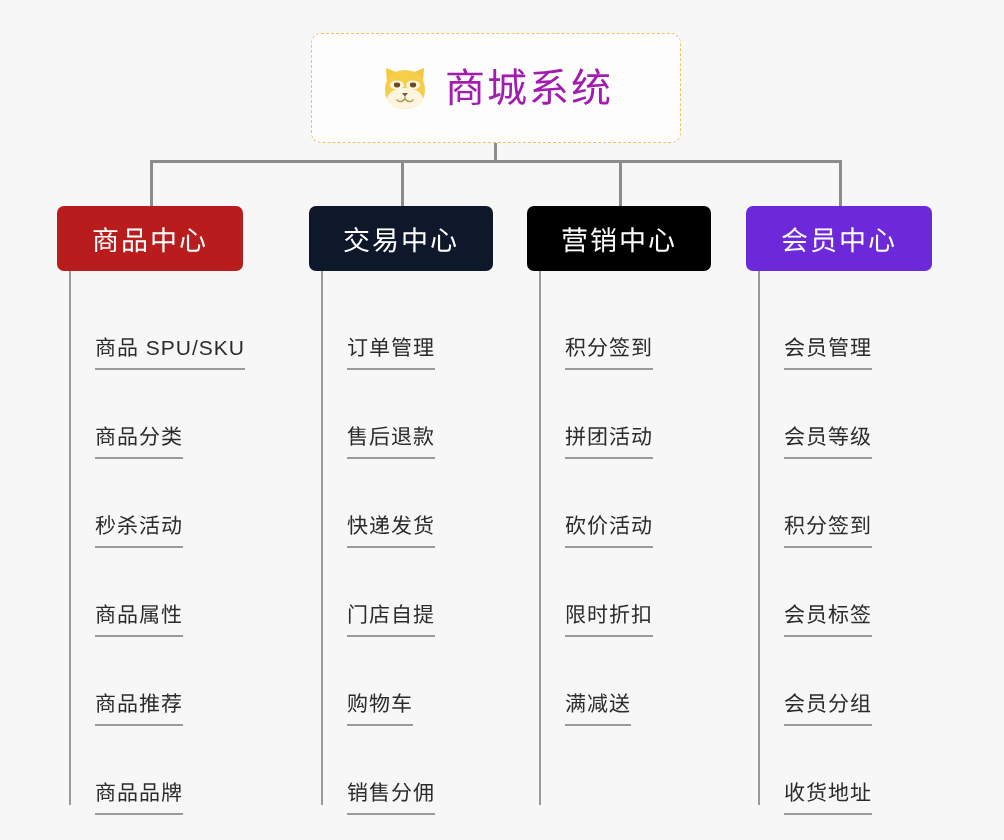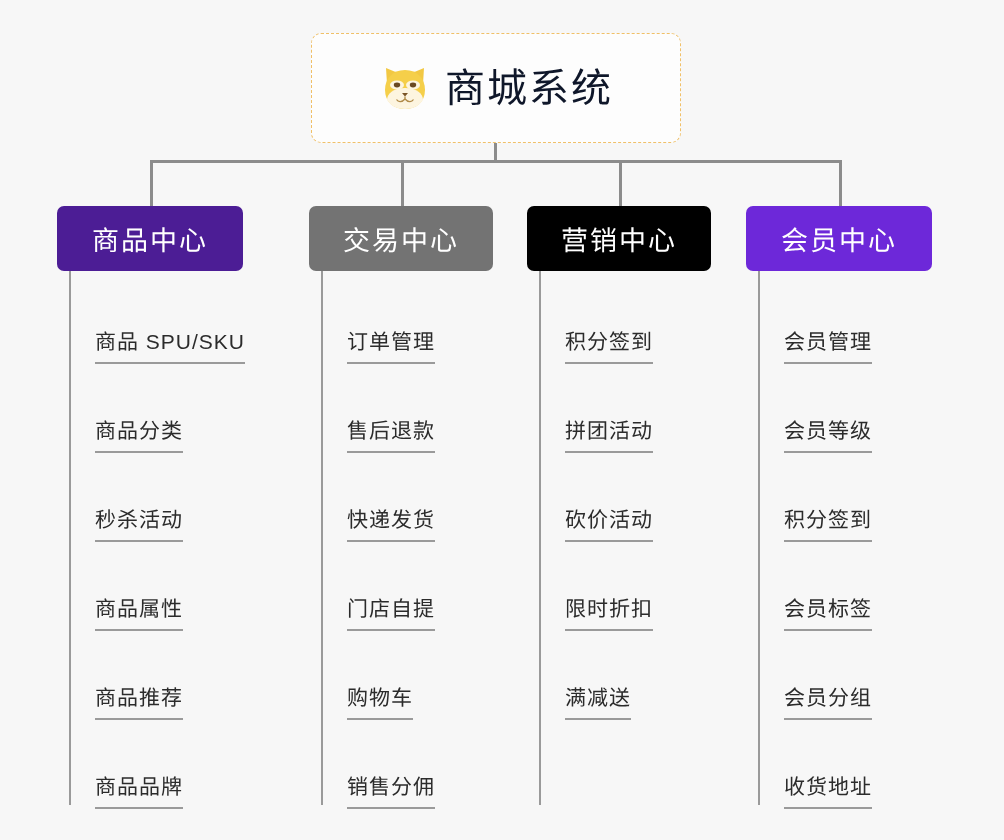--- a/index.html
+++ b/index.html
@@ -41,21 +41,21 @@
     width: 52px;
     height: 52px;
     flex: 0 0 52px;
     position: relative;
     display: block;
   }
   .root-emoji svg { display: block; width: 52px; height: 52px; }
   .root-title {
     font-size: 40px;
     line-height: 1;
-    color: #0f172a;
+    color: #a21caf;
     letter-spacing: 2px;
     white-space: nowrap;
   }
 
   
   .conn {
     position: absolute;
     background: #8c8c8c;
   }
   .conn-stem {       
@@ -91,21 +91,21 @@
     color: #ffffff;
     font-size: 27px;
     letter-spacing: 2px;
     white-space: nowrap;
   }
 
   
   .leaf-list {
     position: relative;
     margin-top: 0;
-    padding-top: 4px;
+    padding-top: 10px;
   }
   .leaf-trunk {
     position: absolute;
     left: 12px;
     top: 0;
     width: 2px;
     background: #9a9a9a;
   }
   .leaf-item {
     position: relative;
@@ -159,21 +159,21 @@
   </div>
 
   <div class="conn conn-stem"></div>
   <div class="conn conn-bus"></div>
   <div class="conn conn-drop" style="left:150px"></div>
   <div class="conn conn-drop" style="left:401px"></div>
   <div class="conn conn-drop" style="left:619px"></div>
   <div class="conn conn-drop" style="left:839px"></div>
 
   <div class="column" id="col-0" style="left:57px;width:186px">
-    <div class="cat-box" style="background:#4c1d95">
+    <div class="cat-box" style="background:#b91c1c">
       <span>商品中心</span>
     </div>
     <div class="leaf-list">
       <div class="leaf-trunk" style="height: 534px;"></div>
       <div class="leaf-item">
           <span class="leaf-label">商品 SPU/SKU</span>
         </div>
       <div class="leaf-item">
           <span class="leaf-label">商品分类</span>
         </div>
@@ -186,21 +186,21 @@
       <div class="leaf-item">
           <span class="leaf-label">商品推荐</span>
         </div>
       <div class="leaf-item">
           <span class="leaf-label">商品品牌</span>
         </div>
     </div>
   </div>
 
   <div class="column" id="col-1" style="left:309px;width:184px">
-    <div class="cat-box" style="background:#737373">
+    <div class="cat-box" style="background:#0f172a">
       <span>交易中心</span>
     </div>
     <div class="leaf-list">
       <div class="leaf-trunk" style="height: 534px;"></div>
       <div class="leaf-item">
           <span class="leaf-label">订单管理</span>
         </div>
       <div class="leaf-item">
           <span class="leaf-label">售后退款</span>
         </div>

